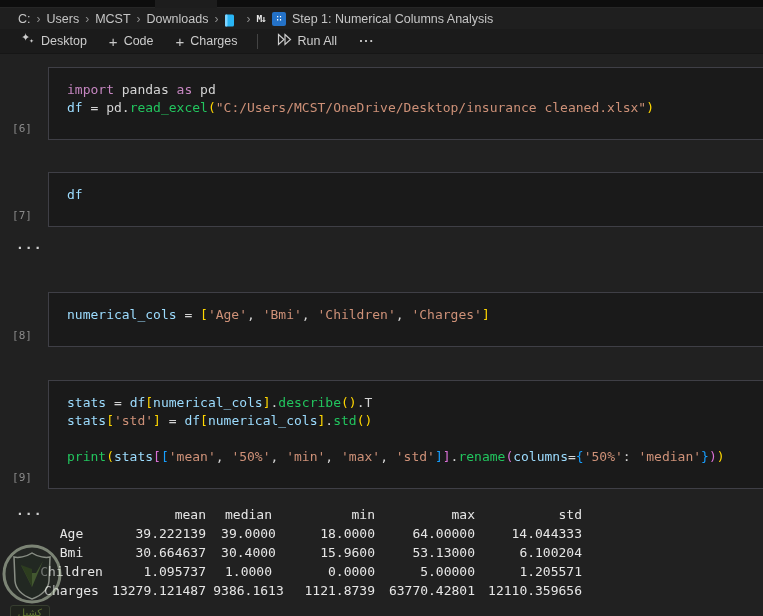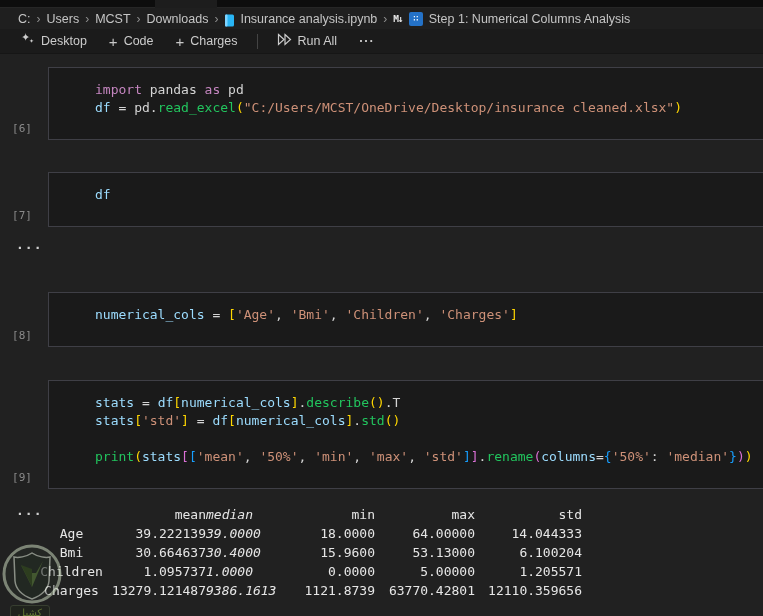--- a/index.html
+++ b/index.html
@@ -49,21 +49,21 @@
   .sparkle .s2 { position:absolute; left:8px; top:3px; font-size:6px; color:#cccccc; }
   .runall-icon { display:inline-block; }
   .ellipsis-label { font-weight:bold; letter-spacing:1px; }
 
   
   .notebook { position:relative; }
   .cell-row { position:relative; margin-left:0; }
   .cell-box {
     margin-left:48px; background:#1a1a1a; border:1px solid #3f3f46;
     border-right:none;
-    padding:13px 0 22px 46px;
+    padding:13px 0 22px 18px;
     font-family:"DejaVu Sans Mono", monospace; font-size:13px; line-height:18px;
     white-space:pre; cursor:text;
   }
   .exec-label {
     position:absolute; left:0; bottom:5px; width:44px; text-align:center;
     font-family:"DejaVu Sans Mono", monospace; font-size:11px; color:#8a8a8a;
   }
   .collapsed-dots {
     margin:10px 0 0 16px; height:18px;
     font-family:"DejaVu Sans Mono", monospace; font-size:13px; font-weight:bold;
@@ -86,21 +86,21 @@
     font-family:"DejaVu Sans Mono", monospace; font-size:13px; font-weight:bold;
     color:#d0d0d0; letter-spacing:1px; cursor:pointer;
   }
   .out-table {
     margin-left:35px; font-family:"DejaVu Sans Mono", monospace;
     font-size:13px; line-height:19px; color:#e6e6e6; white-space:pre;
   }
   .out-row { display:flex; }
   .out-label { width:73px; text-align:center; }
   .out-c0 { width:98px;  text-align:right; }
-  .out-c1 { width:85px;  text-align:left;font-style:italic; }
+  .out-c1 { width:85px;  text-align:center; }
   .out-c2 { width:84px;  text-align:right; }
   .out-c3 { width:100px; text-align:right; }
   .out-c4 { width:107px; text-align:right; }
 
   
   .watermark {
     position:absolute; left:0; top:543px; width:64px; height:72px;
     opacity:0.6; pointer-events:none;
   }
   .watermark .wm-text {
@@ -124,21 +124,20 @@
   <span class="crumb">MCST</span>
   <span class="sep">›</span>
   <span class="crumb">Downloads</span>
   <span class="sep">›</span>
   <span class="nb-file-icon">
     <svg width="11" height="13" viewBox="0 0 11 13">
         <rect x="1" y="0.5" width="9" height="12" rx="1.5" fill="#29b6f6"></rect>
         <rect x="1" y="0.5" width="2.5" height="12" rx="1" fill="#7fd4ff"></rect>
       </svg>
   </span>
-  <span class="crumb">Insurance analysis.ipynb</span>
   <span class="sep">›</span>
   <span class="md-cell-icon">M↓</span>
   <span class="symbol-icon">∷</span>
   <span class="crumb">Step 1: Numerical Columns Analysis</span>
 </div>
 
 <div class="toolbar">
   <div class="tb-item">
     <span class="sparkle">
         <span class="s1">✦</span>

